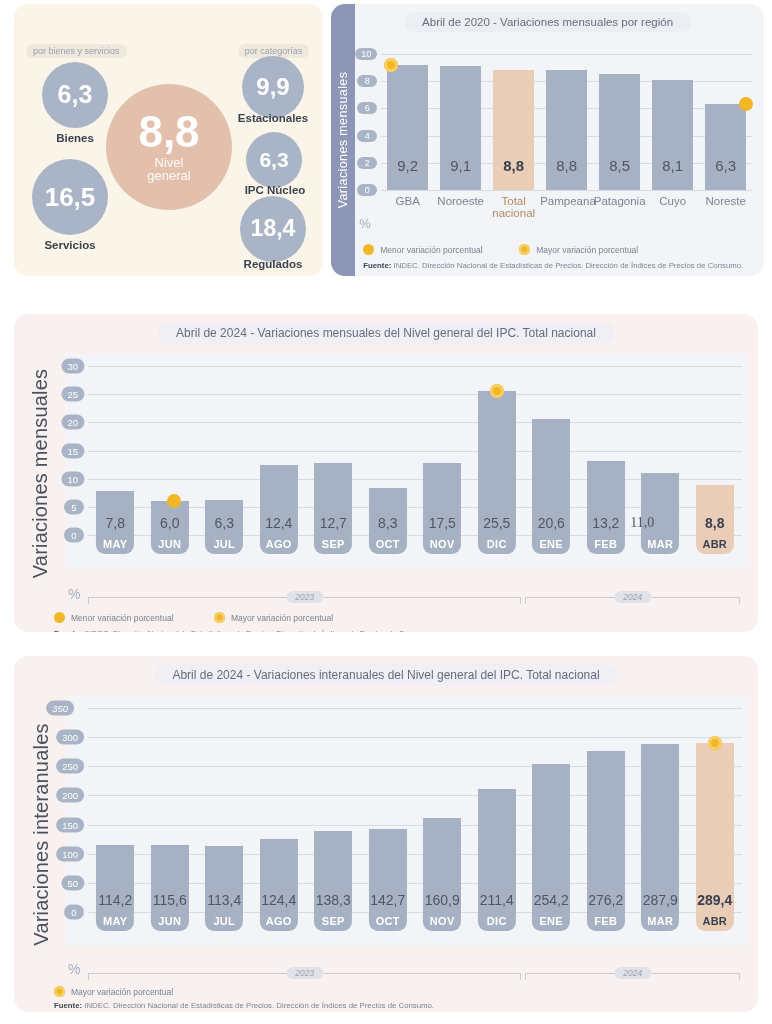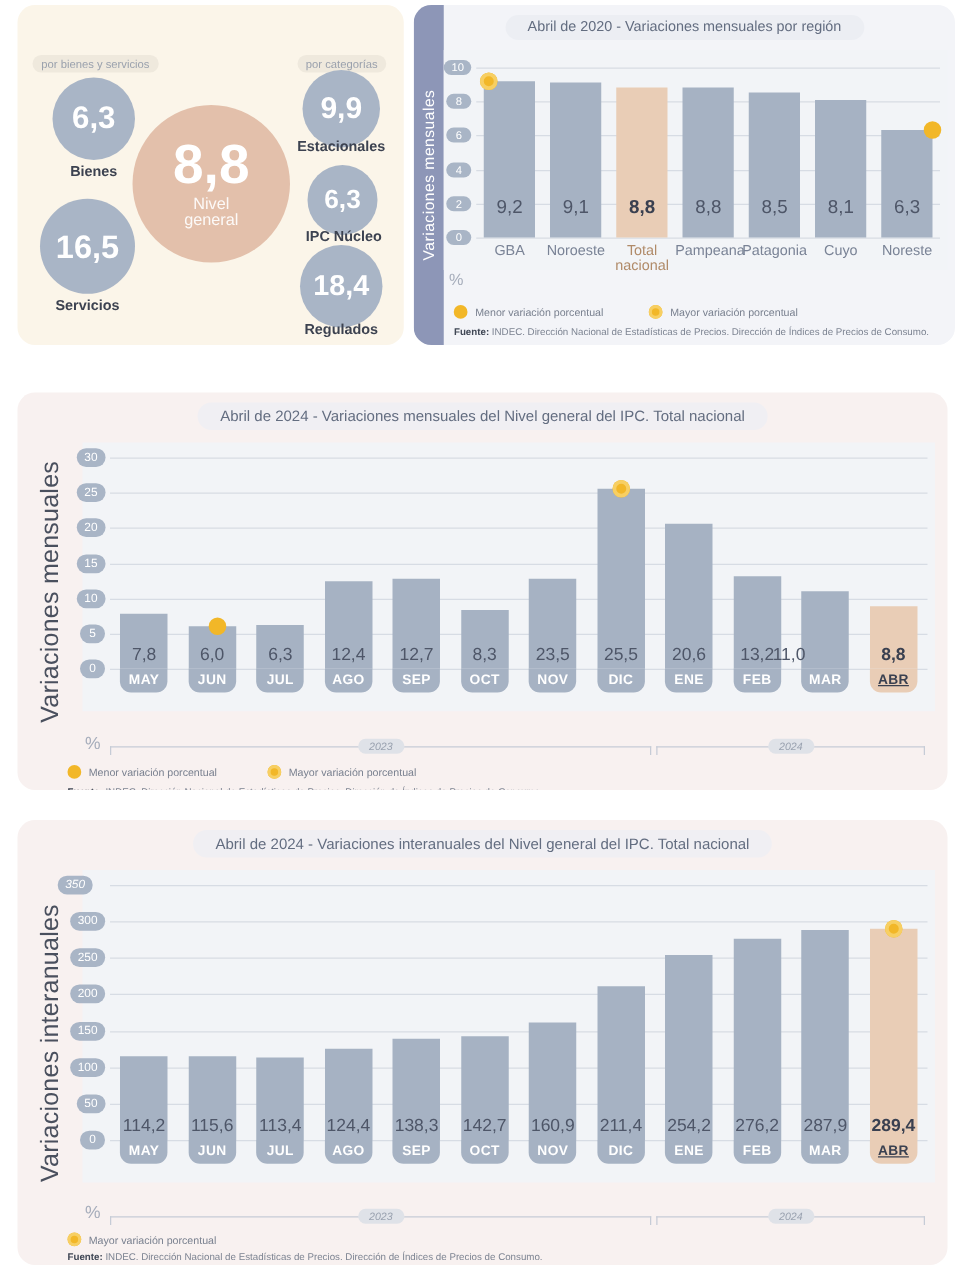--- a/index.html
+++ b/index.html
@@ -125,21 +125,21 @@
   .cat{
     position:absolute;text-align:center;color:#7a8396;
     font-size:11.5px;line-height:1.05;
   }
   .mchip{
     position:absolute;transform:translateX(-50%);
     background:var(--bar-grey);color:#fff;
     border-radius:0 0 9px 9px;font-size:11px;font-weight:bold;
     padding:3px 0 4px;text-align:center;letter-spacing:.3px;
   }
-  .mchip.hl{background:var(--bar-peach);color:#3a4050;text-decoration:underline;}
+  .mchip.hl{background:var(--bar-peach);color:#3a4050;}
 
   .yearaxis{position:absolute;height:12px;font-style:italic;}
   .ybracket{position:absolute;border-top:1px solid #c6ccd6;
             border-left:1px solid #c6ccd6;border-right:1px solid #c6ccd6;
             height:7px;top:5px;}
   .ychip{
     position:absolute;top:-1px;transform:translateX(-50%);
     background:#dfe2e8;color:#9aa2b0;border-radius:7px;
     font-size:8.5px;padding:1px 9px;
   }
@@ -288,34 +288,34 @@
         <div class="bar" style="position: absolute; width: 38.15px; left: 193.675px; height: 69.8533px; top: 111.147px;"></div>
         <div class="bar-val" style="position: absolute; left: 185.5px; width: 54.5px; font-size: 14px; top: 161px;">12,4</div>
         <div class="mchip" style="left: 212.75px; width: 38.15px; top: 181px;">AGO</div>
         <div class="bar" style="position: absolute; width: 38.15px; left: 248.175px; height: 71.5433px; top: 109.457px;"></div>
         <div class="bar-val" style="position: absolute; left: 240px; width: 54.5px; font-size: 14px; top: 161px;">12,7</div>
         <div class="mchip" style="left: 267.25px; width: 38.15px; top: 181px;">SEP</div>
         <div class="bar" style="position: absolute; width: 38.15px; left: 302.675px; height: 46.7567px; top: 134.243px;"></div>
         <div class="bar-val" style="position: absolute; left: 294.5px; width: 54.5px; font-size: 14px; top: 161px;">8,3</div>
         <div class="mchip" style="left: 321.75px; width: 38.15px; top: 181px;">OCT</div>
         <div class="bar" style="position: absolute; width: 38.15px; left: 357.175px; height: 72.1067px; top: 108.893px;"></div>
-        <div class="bar-val" style="position: absolute; left: 349px; width: 54.5px; font-size: 14px; top: 161px;">23,5</div>
+        <div class="bar-val" style="position: absolute; left: 349px; width: 54.5px; font-size: 14px; top: 161px;">17,5</div>
         <div class="mchip" style="left: 376.25px; width: 38.15px; top: 181px;">NOV</div>
         <div class="bar" style="position: absolute; width: 38.15px; left: 411.675px; height: 143.65px; top: 37.35px;"></div>
         <div class="bar-val" style="position: absolute; left: 403.5px; width: 54.5px; font-size: 14px; top: 161px;">25,5</div>
         <div class="dot" style="left: 430.75px; top: 37.35px;"></div>
         <div class="mchip" style="left: 430.75px; width: 38.15px; top: 181px;">DIC</div>
         <div class="bar" style="position: absolute; width: 38.15px; left: 466.175px; height: 116.047px; top: 64.9533px;"></div>
         <div class="bar-val" style="position: absolute; left: 458px; width: 54.5px; font-size: 14px; top: 161px;">20,6</div>
         <div class="mchip" style="left: 485.25px; width: 38.15px; top: 181px;">ENE</div>
         <div class="bar" style="position: absolute; width: 38.15px; left: 520.675px; height: 74.36px; top: 106.64px;"></div>
         <div class="bar-val" style="position: absolute; left: 512.5px; width: 54.5px; font-size: 14px; top: 161px;">13,2</div>
         <div class="mchip" style="left: 539.75px; width: 38.15px; top: 181px;">FEB</div>
         <div class="bar" style="position: absolute; width: 38.15px; left: 575.175px; height: 61.9667px; top: 119.033px;"></div>
-        <div class="bar-val" style="position: absolute; left: 538px; width: 54.5px; font-size: 14px; top: 161px;">11,0</div>
+        <div class="bar-val" style="position: absolute; left: 549px; width: 54.5px; font-size: 14px; top: 161px; font-family: Liberation Serif, serif;">11,0</div>
         <div class="mchip" style="left: 594.25px; width: 38.15px; top: 181px;">MAR</div>
         <div class="bar hl" style="position: absolute; width: 38.15px; left: 629.675px; height: 49.5733px; top: 131.427px;"></div>
         <div class="bar-val hl" style="position: absolute; left: 621.5px; width: 54.5px; font-size: 14px; top: 161px;">8,8</div>
         <div class="mchip hl" style="left: 648.75px; width: 38.15px; top: 181px;">ABR</div>
       </div>
     <div class="pct" style="left:54px;top:272px;">%</div>
     <div class="yearaxis" id="years-1" style="left:74px;right:14px;top:278px;">
         <div class="ybracket" style="left: 0px; width: 433.333px;"></div>
         <div class="ychip" style="left: 216.667px;">2023</div>
         <div class="ybracket" style="left: 437.333px; width: 214.667px;"></div>

